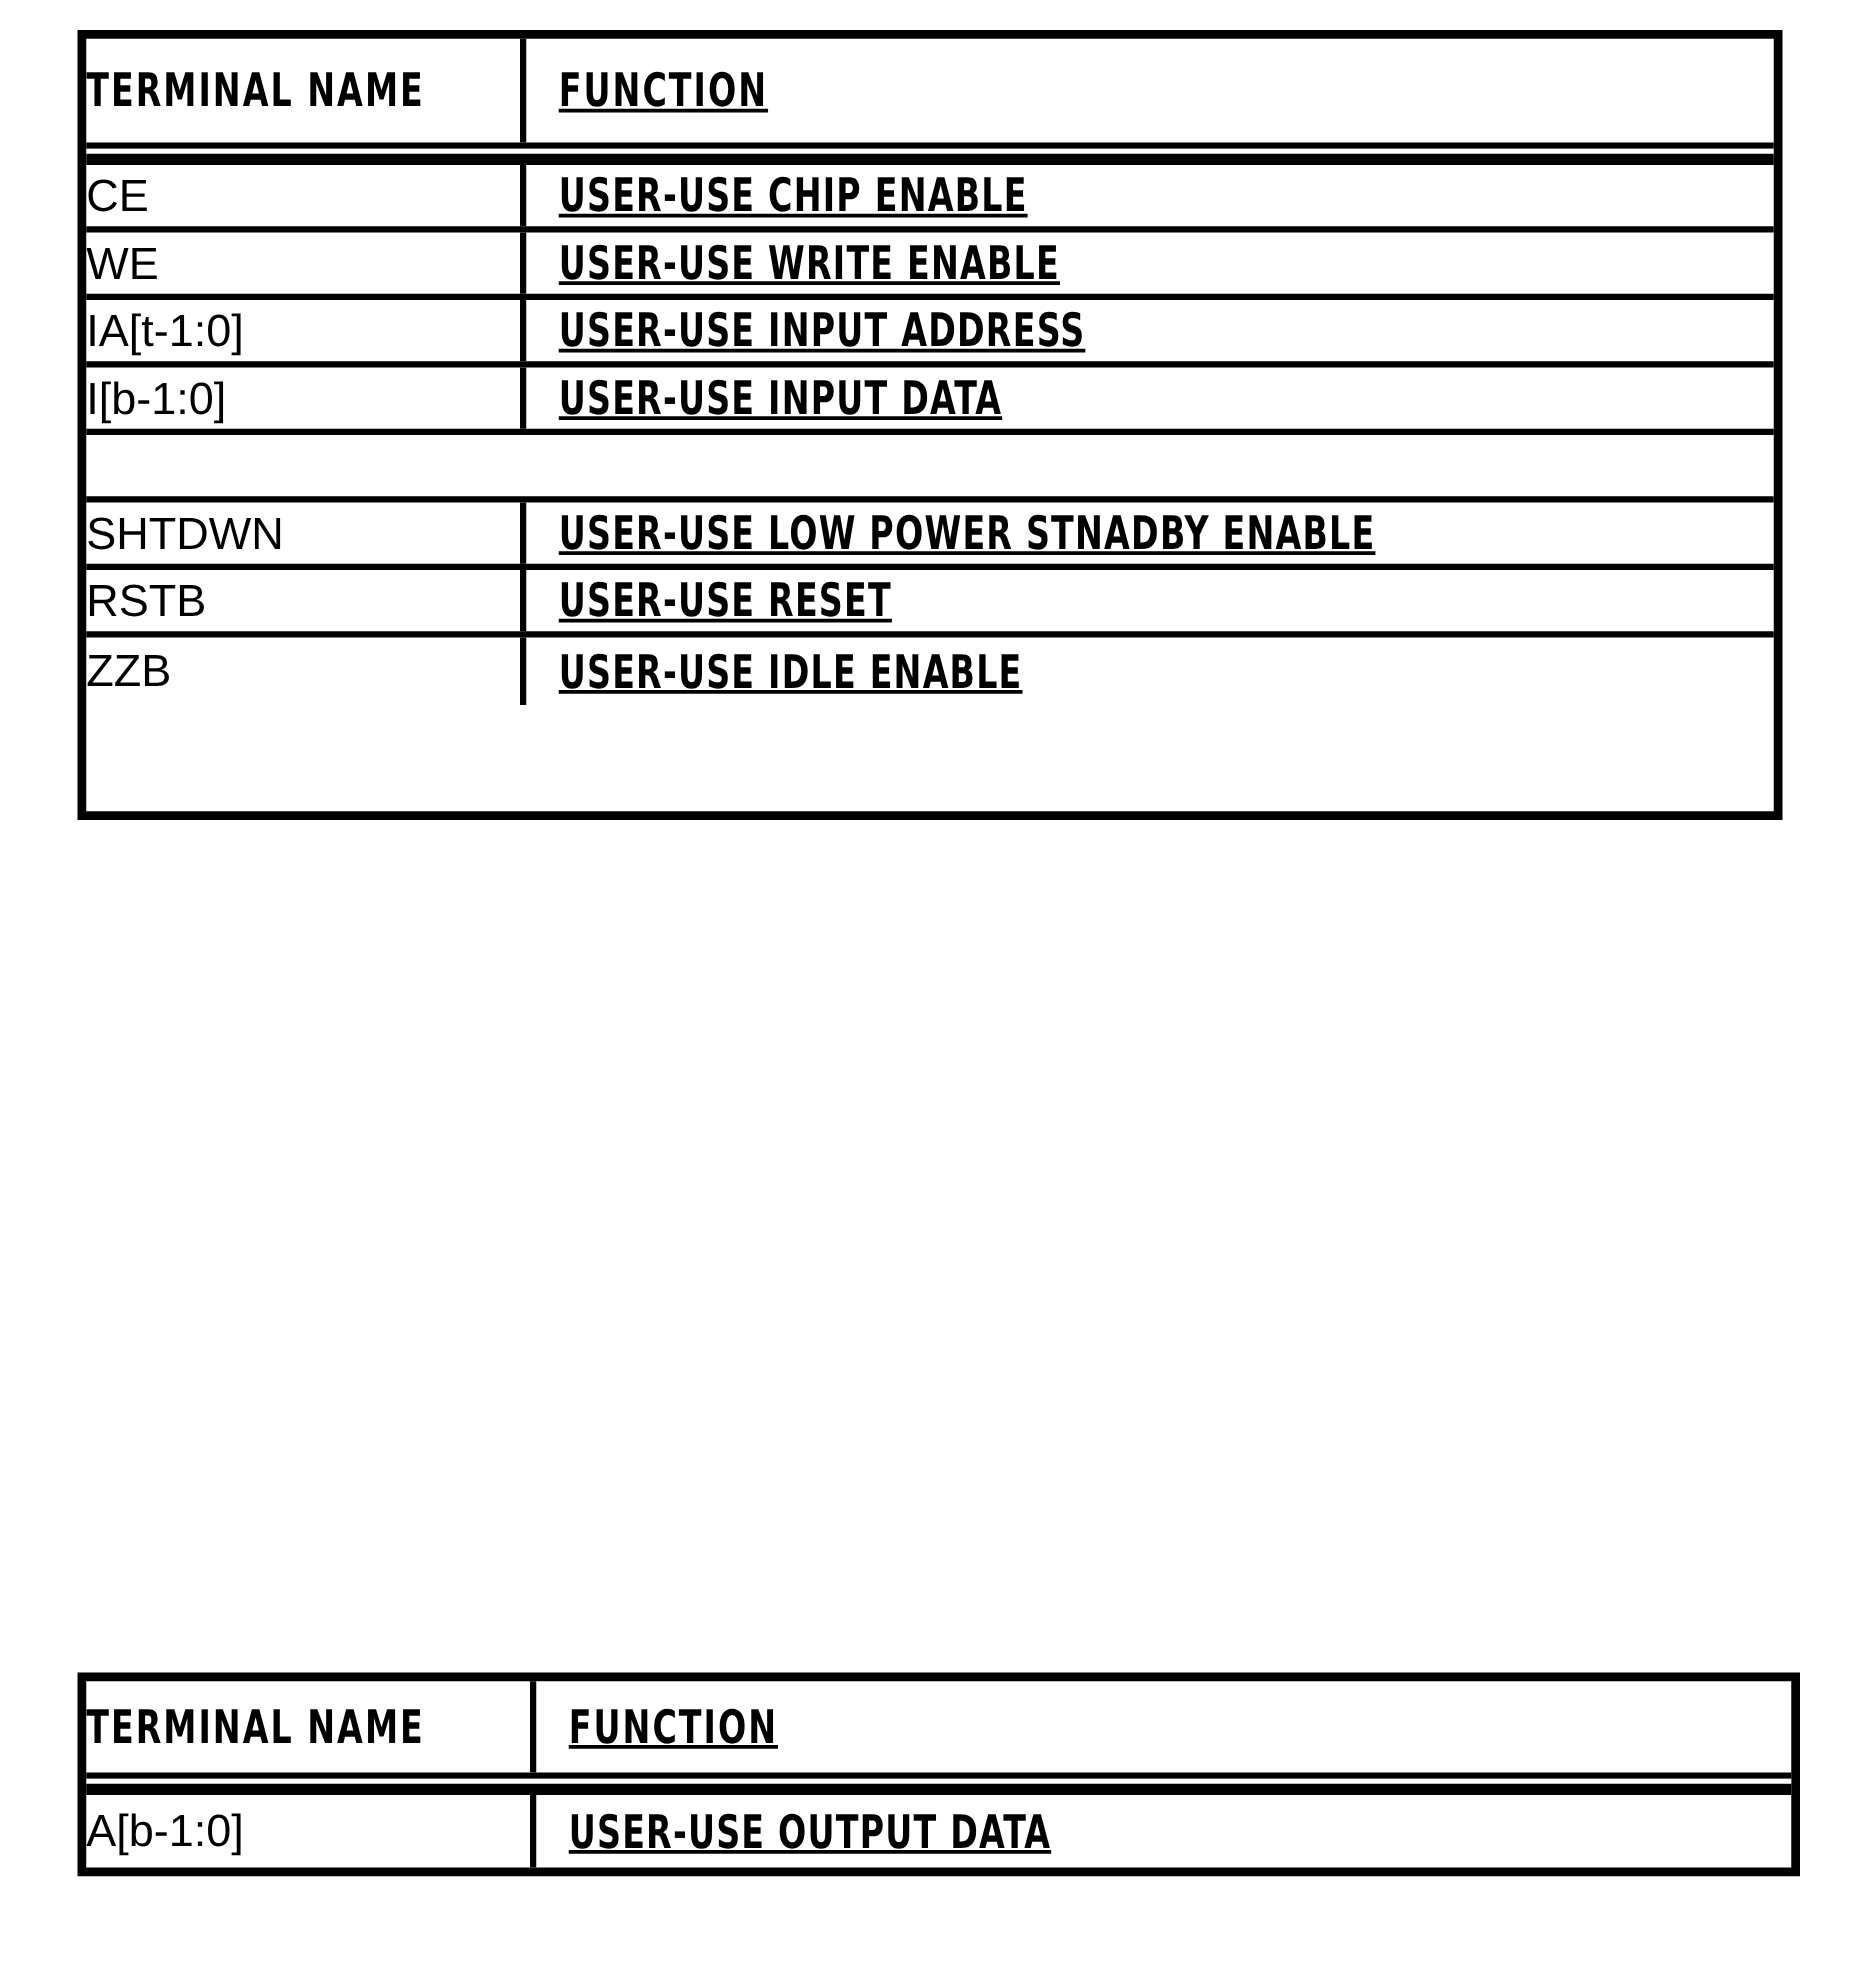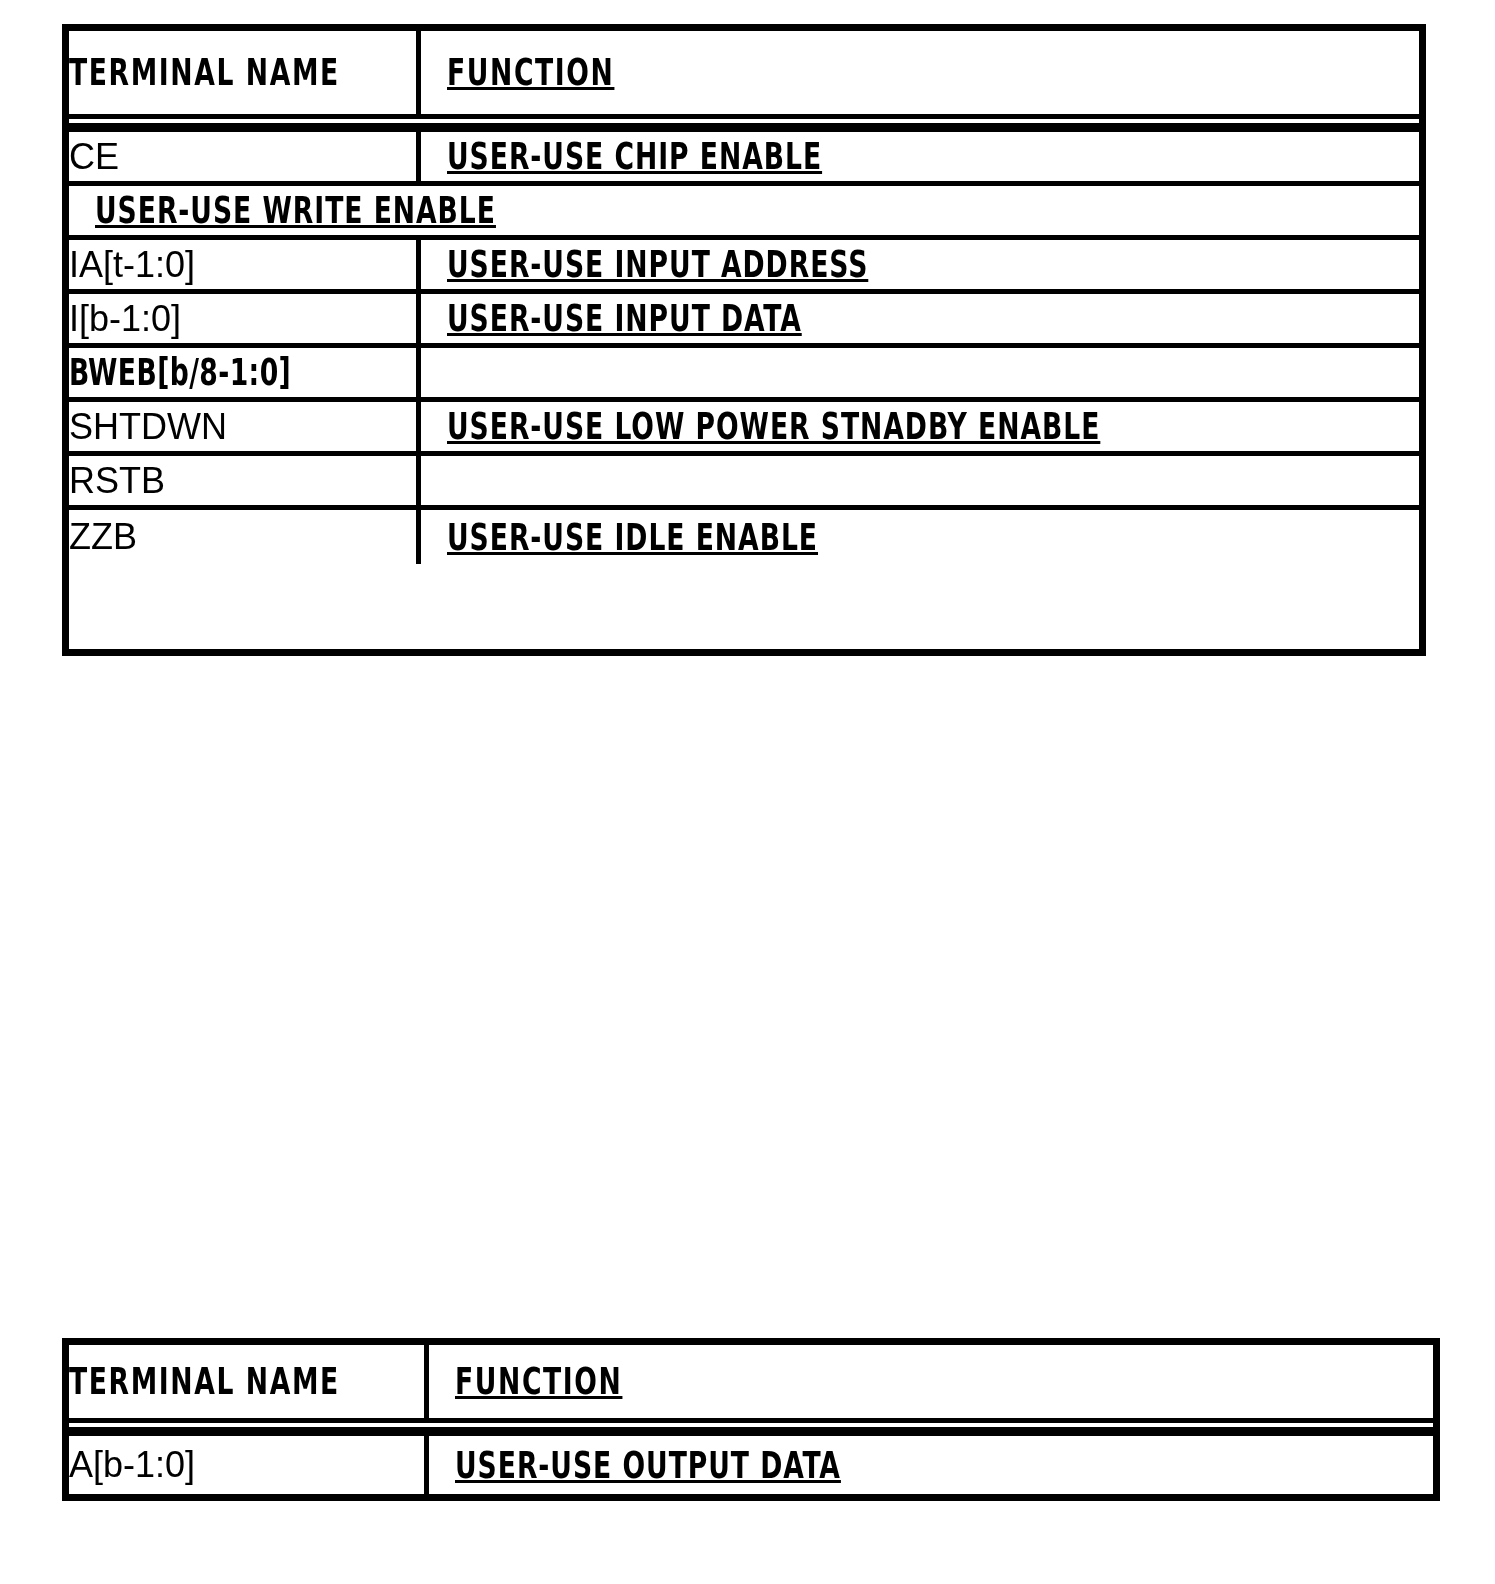--- a/index.html
+++ b/index.html
@@ -157,20 +157,23 @@
   <div class="row body-row">
     <div class="cell cell-name">
       <span class="txt-inner name-txt wide">CE</span>
     </div>
     <div class="cell cell-func">
       <span class="txt-inner func-txt cond">USER-USE CHIP ENABLE</span>
     </div>
   </div>
 
   <div class="row body-row">
+    <div class="cell cell-name">
+      <span class="txt-inner name-txt wide">WE</span>
+    </div>
     <div class="cell cell-func">
       <span class="txt-inner func-txt cond">USER-USE WRITE ENABLE</span>
     </div>
   </div>
 
   <div class="row body-row">
     <div class="cell cell-name">
       <span class="txt-inner name-txt wide">IA[t-1:0]</span>
     </div>
     <div class="cell cell-func">
@@ -181,38 +184,38 @@
   <div class="row body-row">
     <div class="cell cell-name">
       <span class="txt-inner name-txt wide">I[b-1:0]</span>
     </div>
     <div class="cell cell-func">
       <span class="txt-inner func-txt cond">USER-USE INPUT DATA</span>
     </div>
   </div>
 
   <div class="row body-row">
-    <div class="cell cell-name">
-      <span class="txt-inner name-txt cond">BWEB[b/8-1:0]</span>
-    </div>
   </div>
 
   <div class="row body-row">
     <div class="cell cell-name">
       <span class="txt-inner name-txt wide">SHTDWN</span>
     </div>
     <div class="cell cell-func">
       <span class="txt-inner func-txt cond">USER-USE LOW POWER STNADBY ENABLE</span>
     </div>
   </div>
 
   <div class="row body-row">
     <div class="cell cell-name">
       <span class="txt-inner name-txt wide">RSTB</span>
     </div>
+    <div class="cell cell-func">
+      <span class="txt-inner func-txt cond">USER-USE RESET</span>
+    </div>
   </div>
 
   <div class="row body-row last">
     <div class="cell cell-name">
       <span class="txt-inner name-txt wide">ZZB</span>
     </div>
     <div class="cell cell-func">
       <span class="txt-inner func-txt cond">USER-USE IDLE ENABLE</span>
     </div>
   </div>

